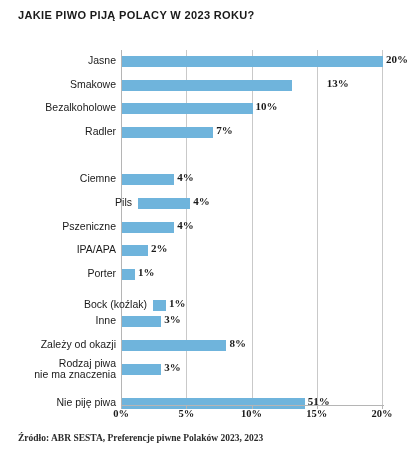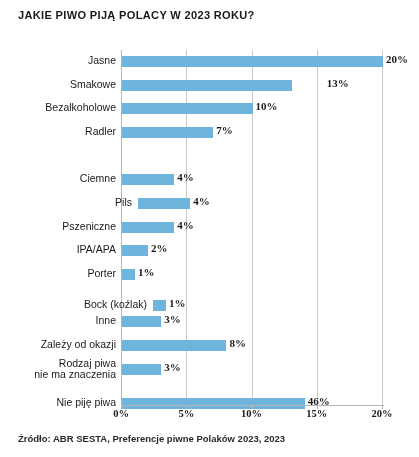--- a/index.html
+++ b/index.html
@@ -118,21 +118,21 @@
     color: #1a1a1a;
     transform: translateX(-50%);
     white-space: nowrap;
   }
 
   
   #source-note {
     position: absolute;
     left: 18px;
     top: 433px;
-    font-family: Liberation Sans, sans-serif;
+    font-family: Liberation Serif, serif;
     font-size: 9.5px;
     font-weight: bold;
     color: #2a2a2a;
     white-space: nowrap;
   }
 </style>
 </head>
 <body>
 
 <div id="chart-title">JAKIE PIWO PIJĄ POLACY W 2023 ROKU?</div>
@@ -205,21 +205,21 @@
     </div>
     <div class="row" style="top: 307.667px; height: 23.6667px;">
       <div class="cat-label two-line">Rodzaj piwa
 nie ma znaczenia</div>
       <div class="bar" style="width: 39.15px; background: rgb(111, 180, 220);"></div>
       <div class="bar-value" style="left: 43.15px;">3%</div>
     </div>
     <div class="row" style="top: 331.333px; height: 23.6667px; margin-top: 11px;">
       <div class="cat-label one-line">Nie piję piwa</div>
       <div class="bar" style="width: 182.7px; background: rgb(111, 180, 220);"></div>
-      <div class="bar-value" style="left: 186.7px;">46%</div>
+      <div class="bar-value" style="left: 186.7px;">51%</div>
     </div>
   </div>
 
 <div id="x-axis-line"></div>
 
 <div id="source-note">Źródło: ABR SESTA, Preferencje piwne Polaków 2023, 2023</div>
 
 <div class="xtick-mark" style="left: 121px;"></div>
 <div class="xtick-label" style="left: 121px;">0%</div>
 <div class="xtick-mark" style="left: 186.25px;"></div>

